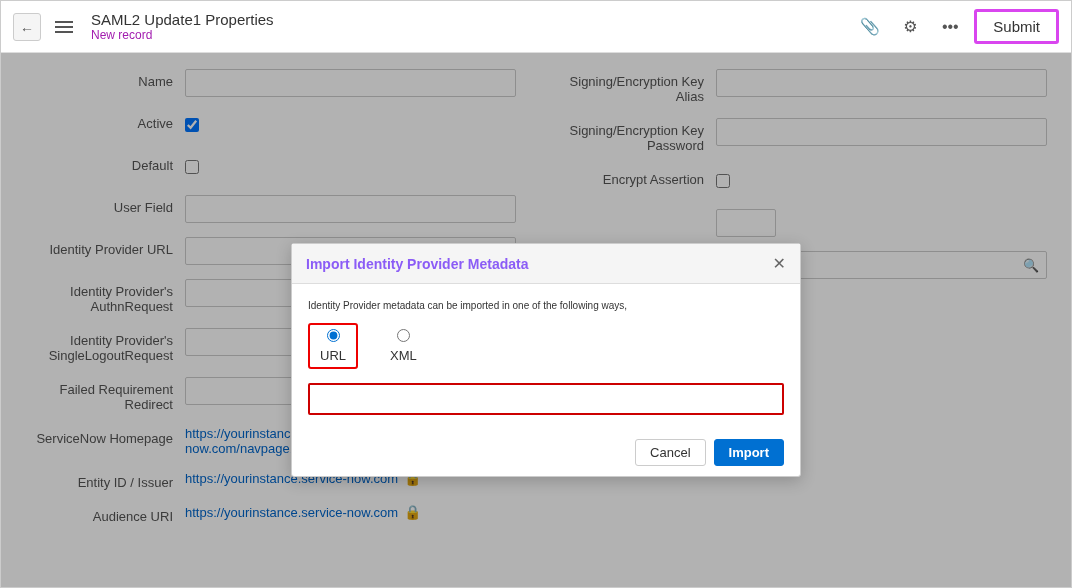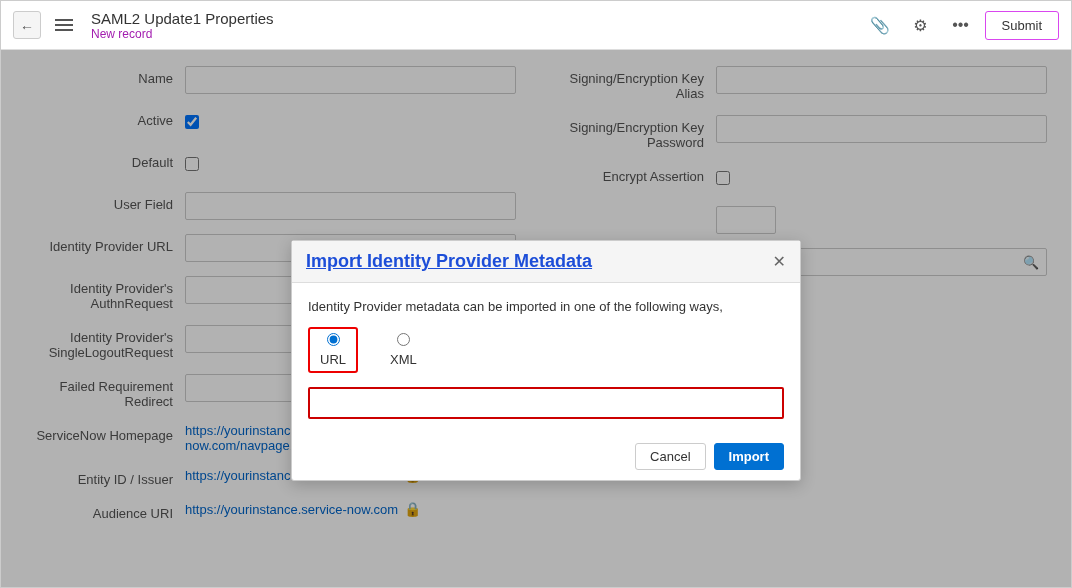--- a/index.html
+++ b/index.html
@@ -11,21 +11,21 @@
     .header { display: flex; align-items: center; padding: 8px 12px; background: #fff; border-bottom: 1px solid #ddd; min-height: 48px; }
     .header-left { display: flex; align-items: center; gap: 10px; }
     .back-btn { width: 28px; height: 28px; border: 1px solid #ccc; background: #f5f5f5; border-radius: 3px; cursor: pointer; display: flex; align-items: center; justify-content: center; font-size: 14px; color: #555; }
     .hamburger-icon { display: flex; flex-direction: column; gap: 3px; cursor: pointer; padding: 4px; }
     .hamburger-icon span { display: block; width: 18px; height: 2px; background: #555; }
     .header-title { margin-left: 4px; }
     .header-title .title { font-size: 15px; font-weight: normal; color: #333; }
     .header-title .subtitle { font-size: 12px; color: #a21caf; }
     .header-right { margin-left: auto; display: flex; align-items: center; gap: 8px; }
     .header-icon-btn { width: 32px; height: 32px; border: none; background: transparent; cursor: pointer; display: flex; align-items: center; justify-content: center; font-size: 16px; color: #555; }
-    .submit-btn { padding: 6px 16px; background: #fff; border: 1px solid #d946ef; border-radius: 3px; cursor: pointer; font-size: 13px; color: #333; }
+    .submit-btn { padding: 6px 16px; background: #fff; border: 3px solid #d946ef; border-radius: 3px; cursor: pointer; font-size: 15px; color: #333; }
 
     
     .main-content { flex: 1; overflow: hidden; display: flex; position: relative; background: #fff; }
     .form-area { flex: 1; padding: 16px 24px; overflow-y: auto; }
 
     
     .form-section { display: grid; grid-template-columns: 1fr 1fr; gap: 0 40px; }
     .form-row { display: flex; align-items: flex-start; margin-bottom: 14px; }
     .form-label { min-width: 160px; text-align: right; padding-right: 12px; padding-top: 5px; color: #555; font-size: 13px; white-space: nowrap; }
     .form-control { flex: 1; }
@@ -43,24 +43,24 @@
     .input-with-icon .search-icon { padding: 0 6px; color: #888; font-size: 13px; }
 
     
     .input-with-lock { display: flex; align-items: center; gap: 6px; }
     .lock-icon { color: #888; font-size: 14px; cursor: pointer; }
 
     
     .modal-overlay { position: absolute; top: 0; left: 0; right: 0; bottom: 0; background: rgba(0,0,0,0.3); z-index: 100; display: flex; align-items: flex-start; justify-content: flex-start; }
     .modal { position: absolute; top: 190px; left: 290px; width: 510px; background: #fff; border: 1px solid #ccc; border-radius: 3px; box-shadow: 0 4px 16px rgba(0,0,0,0.2); z-index: 101; }
     .modal-header { display: flex; align-items: center; justify-content: space-between; padding: 10px 14px; background: #f5f5f5; border-bottom: 1px solid #ddd; }
-    .modal-title { font-size: 18px; font-weight: bold; color: #1d4ed8; text-decoration: underline; }
+    .modal-title { font-size: 14px; font-weight: bold; color: #8b5cf6; }
     .modal-close { background: none; border: none; cursor: pointer; font-size: 16px; color: #666; display: flex; align-items: center; justify-content: center; }
     .modal-body { padding: 14px 16px; }
-    .modal-description { font-size: 13px; color: #333; margin-bottom: 10px; line-height: 1.5; }
+    .modal-description { font-size: 10px; color: #333; margin-bottom: 10px; line-height: 1.5; }
     .modal-description ul { margin-left: 20px; }
     .modal-description ul li { margin-bottom: 2px; }
     .modal-radio-group { display: flex; align-items: center; gap: 20px; margin-bottom: 14px; }
     .radio-option { display: flex; align-items: center; gap: 6px; padding: 4px 10px; border: 2px solid transparent; border-radius: 3px; cursor: pointer; flex-direction: column; }
     .radio-option.selected { border-color: #e00; }
     .radio-option input[type=radio] { cursor: pointer; accent-color: #0070d2; }
     .modal-url-input { width: 100%; border: 2px solid #cc0000; padding: 5px 8px; border-radius: 2px; font-size: 13px; height: 32px; outline: none; }
     .modal-footer { display: flex; align-items: center; justify-content: flex-end; gap: 8px; padding: 10px 16px; }
     .cancel-btn { padding: 5px 14px; background: #fff; border: 1px solid #ccc; border-radius: 3px; cursor: pointer; font-size: 13px; color: #333; }
     .import-btn { padding: 5px 14px; background: #0070d2; border: 1px solid #0070d2; border-radius: 3px; cursor: pointer; font-size: 13px; color: #fff; font-weight: bold; }

